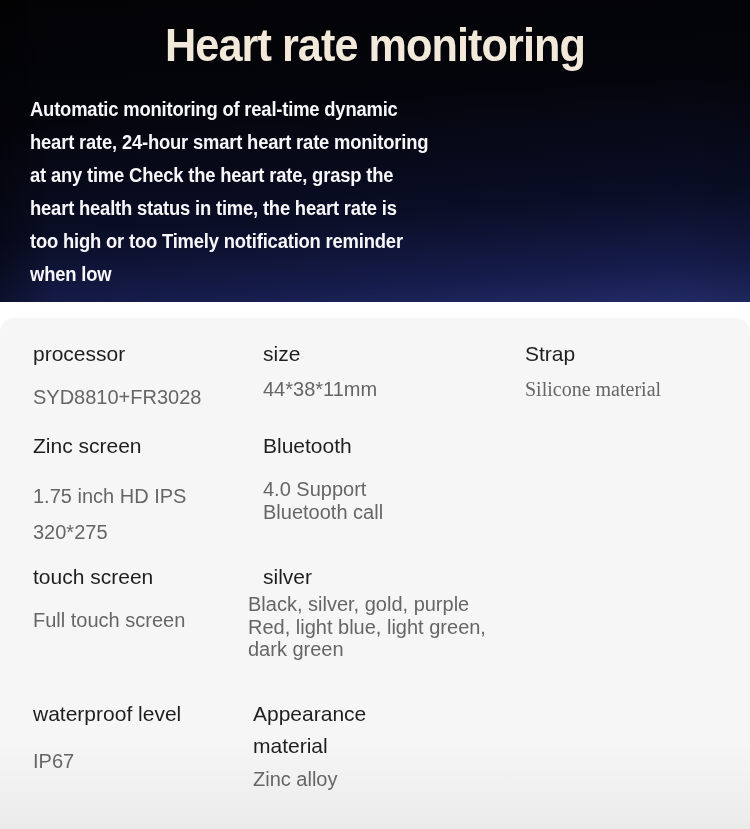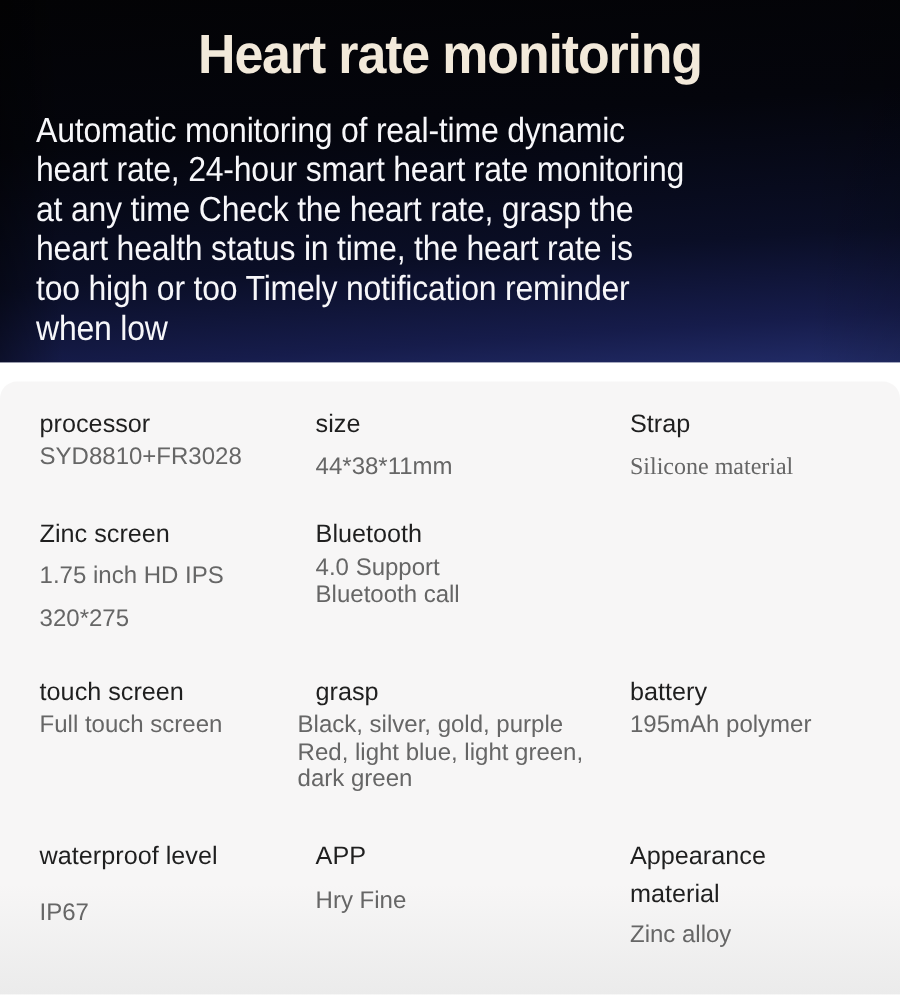--- a/index.html
+++ b/index.html
@@ -27,21 +27,21 @@
   }
   .hero-title{
     position:relative;margin:0;padding-top:17px;
     font-size:46px;line-height:56px;font-weight:700;
     letter-spacing:-1px;text-align:center;
     color:var(--title_cream,#f2e9da);
     transform:scaleX(.94);transform-origin:50% 0;
   }
   .intro{
     position:relative;margin:20px 28px 0 30px;
-    font-size:29px;line-height:33px;font-weight:400;
+    font-size:20px;line-height:33px;font-weight:700;
     letter-spacing:-.2px;color:var(--text_white,#f7f7fa);
   }
   .intro-line{transform:scaleX(.92);transform-origin:0 0;white-space:pre;}
 
   
   .gap{width:750px;height:16px;background:#fff;}
 
   
   .specs-panel{
     width:750px;height:511px;box-sizing:border-box;
@@ -54,21 +54,21 @@
   .row-2{min-height:131px;}
   .row-3{min-height:137px;}
   .cell{min-width:0;}
   .c2{padding-left:15px;}
   .c3{padding-left:5px;}
   .spec-label{
     font-size:21px;line-height:32px;color:var(--label_dark,#1f1f1f);
     white-space:pre-line;
   }
   .spec-value{
-    margin-top:0;font-size:20px;line-height:22.5px;
+    margin-top:16px;font-size:20px;line-height:22.5px;
     color:var(--value_gray,#666666);white-space:pre-line;
   }
   
   .cell-charging .spec-label{margin-top:9px;}
   .cell-mainscreen .spec-value{line-height:36px;}
   .cell-colour .spec-value{margin-left:-15px;margin-top:0;}
   .cell-strap .spec-value{margin-top:8px;font-family:Liberation Serif, serif;}
   .cell-size .spec-value{margin-top:8px;}
   .cell-waterproof .spec-value{margin-top:20px;}
   .cell-app .spec-value{margin-top:10px;}
@@ -122,39 +122,31 @@
 Bluetooth call</div>
       </div>
     </div>
 
     <div class="spec-row row-3">
       <div class="cell c1 cell-touchscreen">
         <div class="spec-label">touch screen</div>
         <div class="spec-value">Full touch screen</div>
       </div>
       <div class="cell c2 cell-colour">
-        <div class="spec-label">grasp</div>
+        <div class="spec-label">silver</div>
         <div class="spec-value">Black, silver, gold, purple
 Red, light blue, light green,
 dark green</div>
-      </div>
-      <div class="cell c3 cell-battery">
-        <div class="spec-label">battery</div>
-        <div class="spec-value">195mAh polymer</div>
       </div>
     </div>
 
     <div class="spec-row row-4">
       <div class="cell c1 cell-waterproof">
         <div class="spec-label">waterproof level</div>
         <div class="spec-value">IP67</div>
-      </div>
-      <div class="cell c2 cell-app">
-        <div class="spec-label">APP</div>
-        <div class="spec-value">Hry Fine</div>
       </div>
       <div class="cell c3 cell-appearance">
         <div class="spec-label">Appearance
 material</div>
         <div class="spec-value">Zinc alloy</div>
       </div>
     </div>
 
   </section>
 </div>

